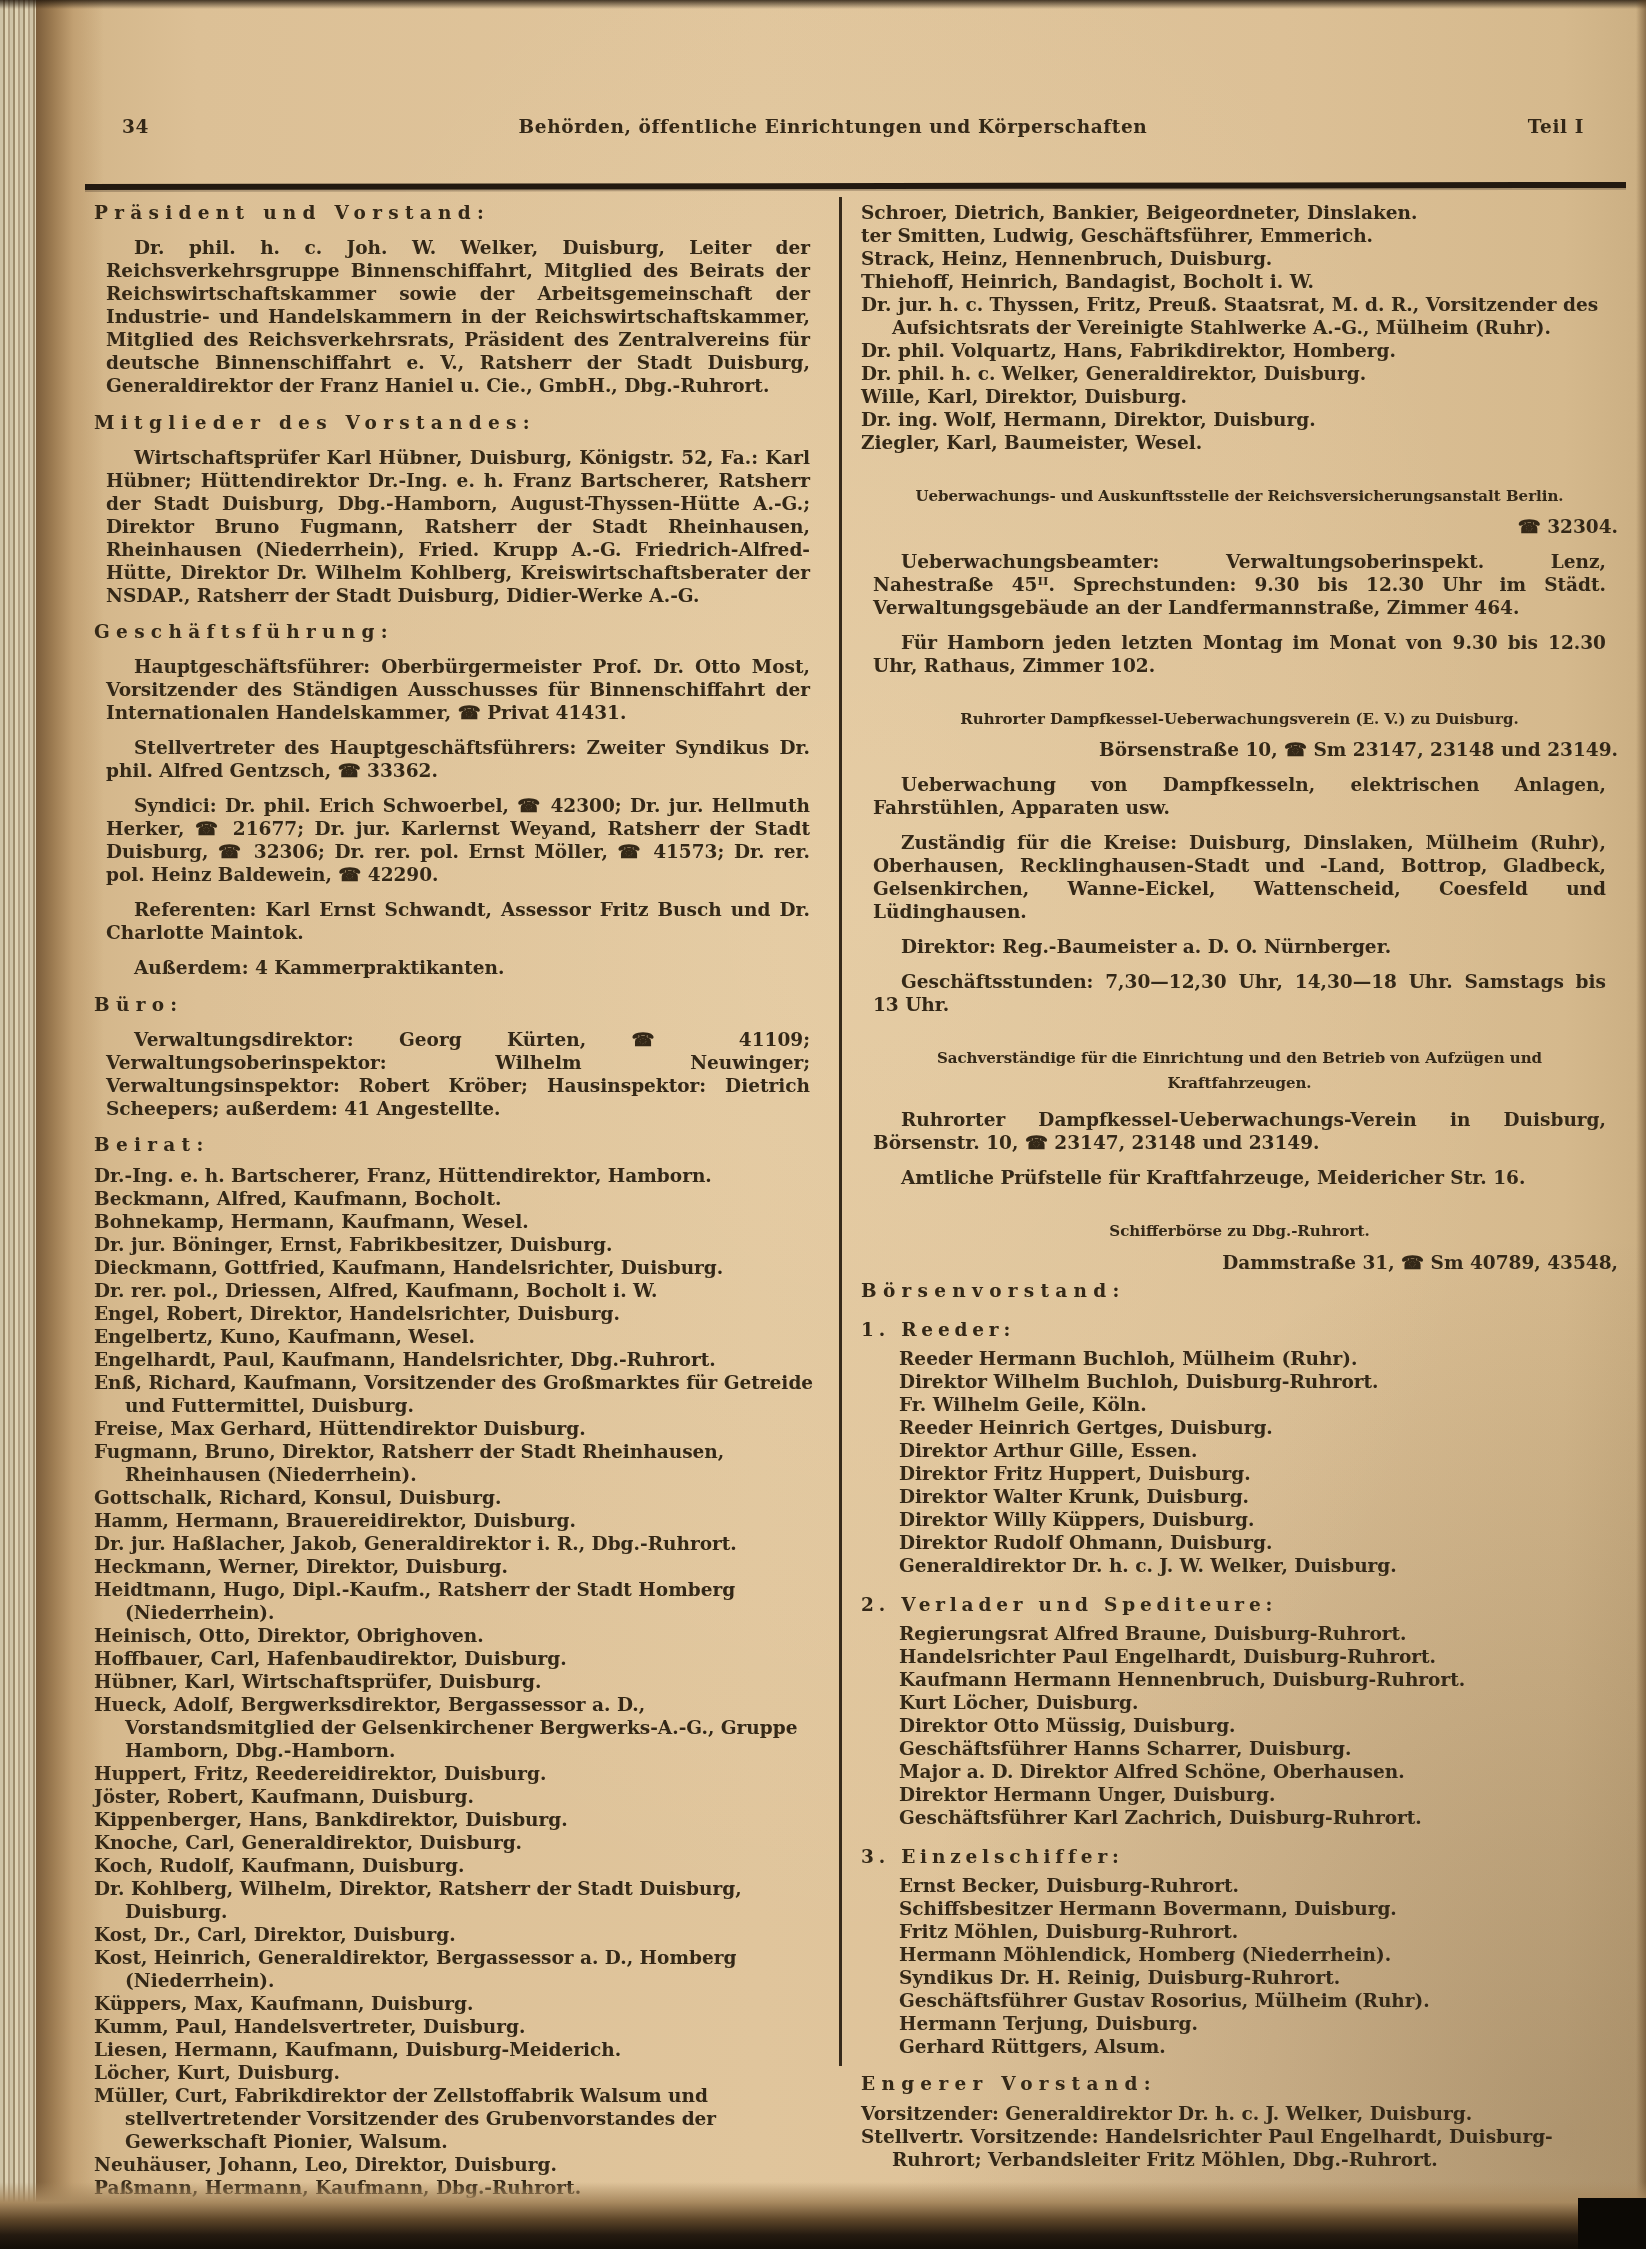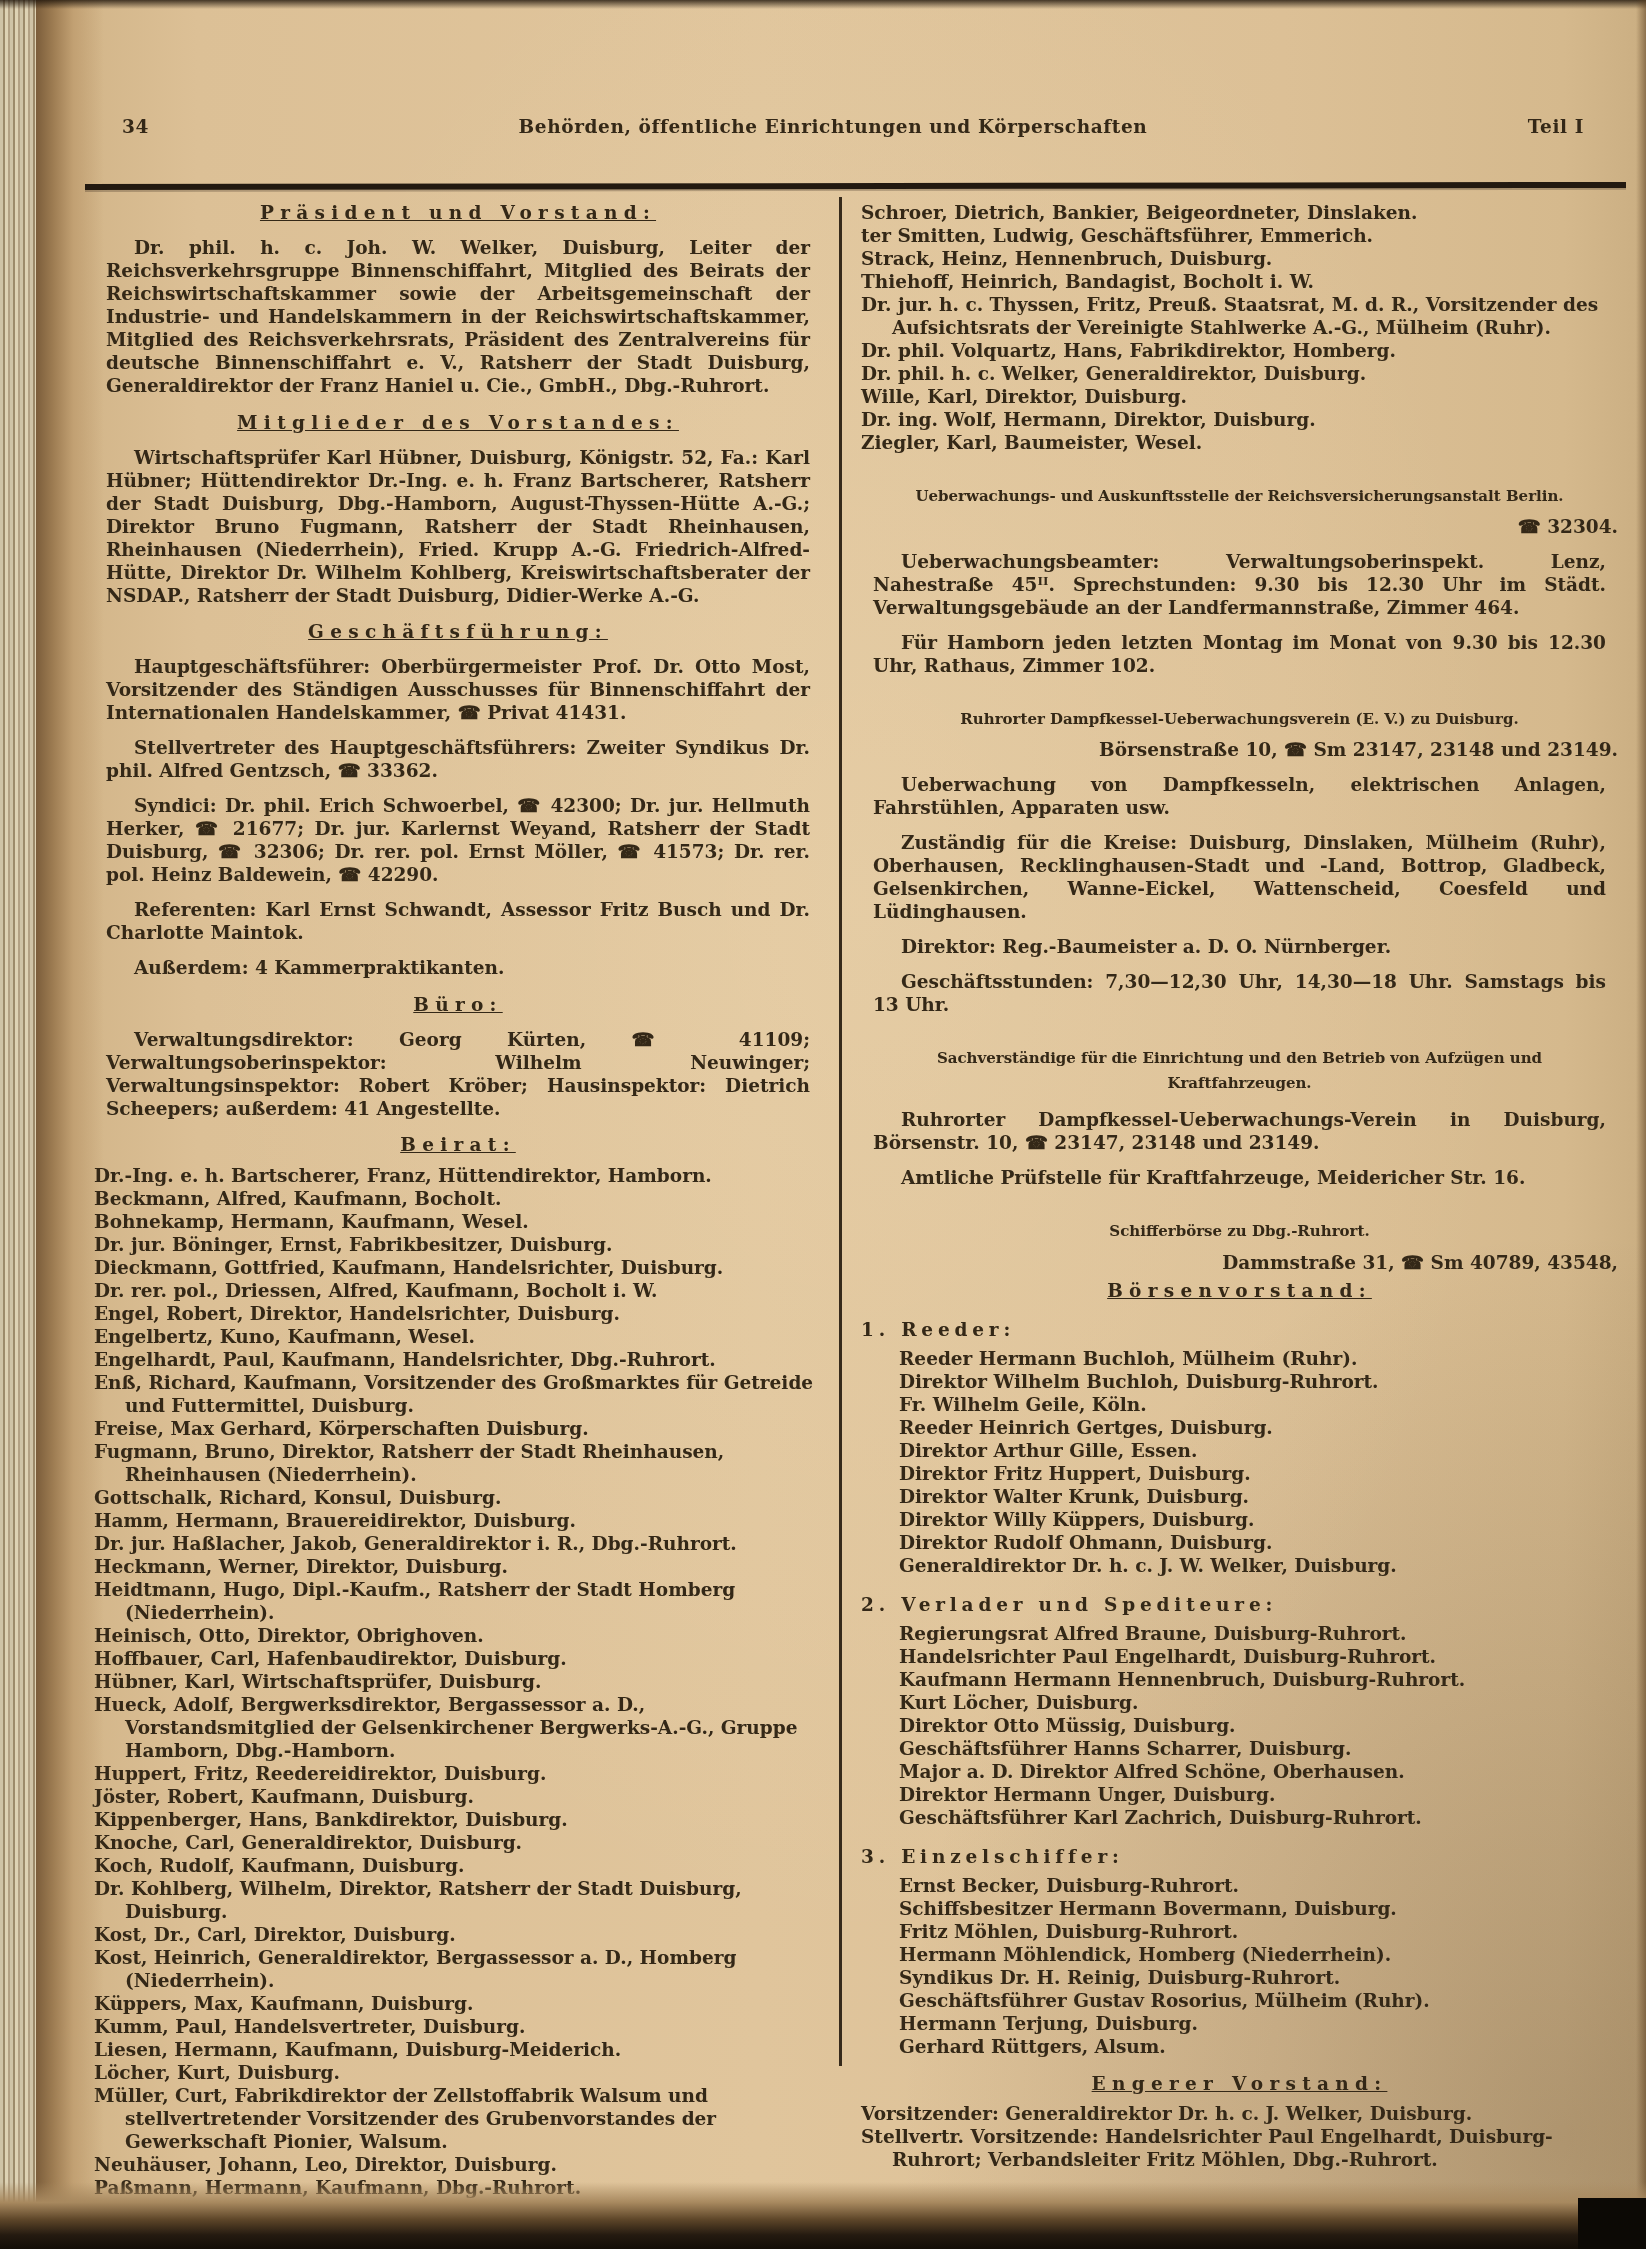--- a/index.html
+++ b/index.html
@@ -40,21 +40,21 @@
   .col{position:absolute;top:201px;color:#31261५;}
   #col-left{left:94px;width:728px;}
   #col-right{left:861px;width:757px;}
 
   .txt{
     font-weight:700;color:#342817;font-size:18.5px;line-height:23px;
     text-rendering:optimizeLegibility;
   }
   .p{margin:12px;text-align:justify;text-indent:28px;}
   .hang{margin:0;padding-left:31px;text-indent:-31px;text-align:left;}
-  .h-spaced{text-align:center;letter-spacing:.34em;margin:13.6px 0 7.4px;text-decoration:underline;}
+  .h-spaced{text-align:left;letter-spacing:.34em;margin:13.6px 0 7.4px;}
   .h-bold{text-align:center;font-size:15px;line-height:25px;margin:30px 16px 6.2px;}
   .c-line{text-align:right;margin:2.5px 0 5px;}
   .h-num{letter-spacing:.26em;margin:16px 0 6.2px;}
   .sub{margin-left:38px;padding-left:28px;text-indent:-28px;}
 </style>
 </head>
 <body>
 
 <div class="paper">
   <div class="edge-stack"></div>
@@ -85,21 +85,21 @@
       <div class="txt hang">Dr.-Ing. e. h. Bartscherer, Franz, Hüttendirektor, Hamborn.</div>
       <div class="txt hang">Beckmann, Alfred, Kaufmann, Bocholt.</div>
       <div class="txt hang">Bohnekamp, Hermann, Kaufmann, Wesel.</div>
       <div class="txt hang">Dr. jur. Böninger, Ernst, Fabrikbesitzer, Duisburg.</div>
       <div class="txt hang">Dieckmann, Gottfried, Kaufmann, Handelsrichter, Duisburg.</div>
       <div class="txt hang">Dr. rer. pol., Driessen, Alfred, Kaufmann, Bocholt i. W.</div>
       <div class="txt hang">Engel, Robert, Direktor, Handelsrichter, Duisburg.</div>
       <div class="txt hang">Engelbertz, Kuno, Kaufmann, Wesel.</div>
       <div class="txt hang">Engelhardt, Paul, Kaufmann, Handelsrichter, Dbg.-Ruhrort.</div>
       <div class="txt hang">Enß, Richard, Kaufmann, Vorsitzender des Großmarktes für Getreide und Futtermittel, Duisburg.</div>
-      <div class="txt hang">Freise, Max Gerhard, Körperschaften Duisburg.</div>
+      <div class="txt hang">Freise, Max Gerhard, Hüttendirektor Duisburg.</div>
       <div class="txt hang">Fugmann, Bruno, Direktor, Ratsherr der Stadt Rheinhausen, Rheinhausen (Niederrhein).</div>
       <div class="txt hang">Gottschalk, Richard, Konsul, Duisburg.</div>
       <div class="txt hang">Hamm, Hermann, Brauereidirektor, Duisburg.</div>
       <div class="txt hang">Dr. jur. Haßlacher, Jakob, Generaldirektor i. R., Dbg.-Ruhrort.</div>
       <div class="txt hang">Heckmann, Werner, Direktor, Duisburg.</div>
       <div class="txt hang">Heidtmann, Hugo, Dipl.-Kaufm., Ratsherr der Stadt Homberg (Niederrhein).</div>
       <div class="txt hang">Heinisch, Otto, Direktor, Obrighoven.</div>
       <div class="txt hang">Hoffbauer, Carl, Hafenbaudirektor, Duisburg.</div>
       <div class="txt hang">Hübner, Karl, Wirtschaftsprüfer, Duisburg.</div>
       <div class="txt hang">Hueck, Adolf, Bergwerksdirektor, Bergassessor a. D., Vorstandsmitglied der Gelsenkirchener Bergwerks-A.-G., Gruppe Hamborn, Dbg.-Hamborn.</div>

